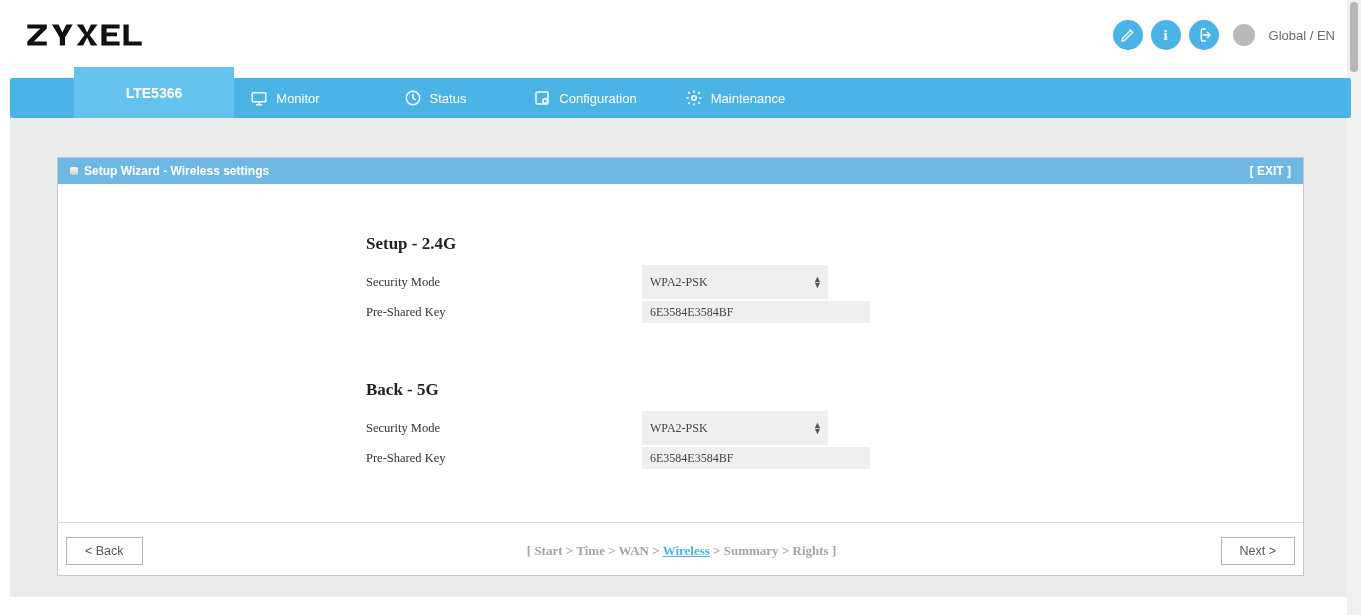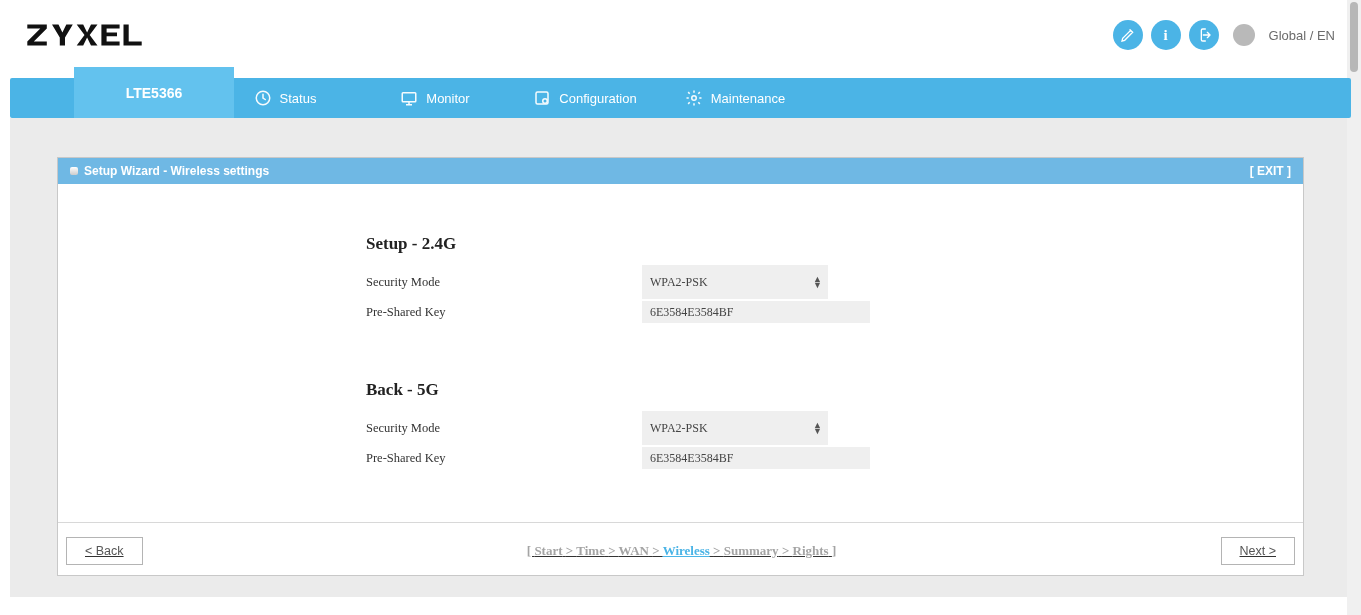--- a/index.html
+++ b/index.html
@@ -224,21 +224,20 @@
   font-family: "Times New Roman", serif;
 }
 
 .section-gap { height: 34px; }
 
 .panel-footer {
   border-top: 1px solid #d8d8d8;
   padding: 14px 8px 10px 8px;
   display: flex;
   align-items: center;
-  text-decoration: underline;
 }
 .footer-btn {
   border: 1px solid #b4b4b4;
   background: #fff;
   color: #555;
   font-size: 12.5px;
   padding: 6px 18px;
   cursor: pointer;
 }
 .footer-center {
@@ -318,34 +317,34 @@
   </div>
 
   <div class="nav-area">
     <div class="tab-corner"></div>
     <div class="nav-device-tab">LTE5366</div>
     <div class="nav-bar">
       <div class="nav-gap"></div>
       <div class="nav-item">
         <span class="nicon">
           <svg viewBox="0 0 24 24">
+              <rect x="3" y="5" width="18" height="12" rx="1" stroke="#fff" stroke-width="2" fill="none"></rect>
+              <path d="M8 21h8M12 17v4" stroke="#fff" stroke-width="2"></path>
+            </svg>
+        </span>
+        <span>Monitor</span>
+      </div>
+      <div class="nav-item">
+        <span class="nicon">
+          <svg viewBox="0 0 24 24">
               <circle cx="12" cy="12" r="9" stroke="#fff" stroke-width="2" fill="none"></circle>
               <path d="M12 7v5l3 2" stroke="#fff" stroke-width="2" fill="none" stroke-linecap="round"></path>
             </svg>
         </span>
         <span>Status</span>
-      </div>
-      <div class="nav-item">
-        <span class="nicon">
-          <svg viewBox="0 0 24 24">
-              <rect x="3" y="5" width="18" height="12" rx="1" stroke="#fff" stroke-width="2" fill="none"></rect>
-              <path d="M8 21h8M12 17v4" stroke="#fff" stroke-width="2"></path>
-            </svg>
-        </span>
-        <span>Monitor</span>
       </div>
       <div class="nav-item">
         <span class="nicon">
           <svg viewBox="0 0 24 24">
               <rect x="4" y="4" width="16" height="16" rx="2" stroke="#fff" stroke-width="2" fill="none"></rect>
               <circle cx="16" cy="16" r="3" stroke="#fff" stroke-width="2" fill="none"></circle>
             </svg>
         </span>
         <span>Configuration</span>
       </div>

